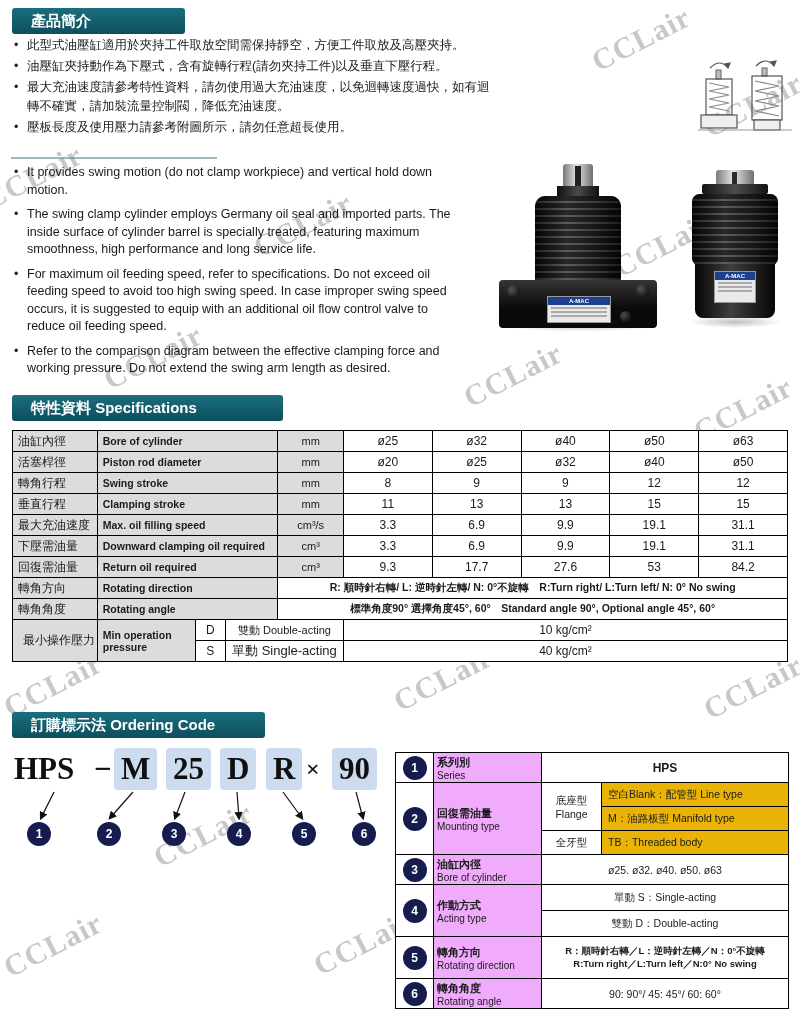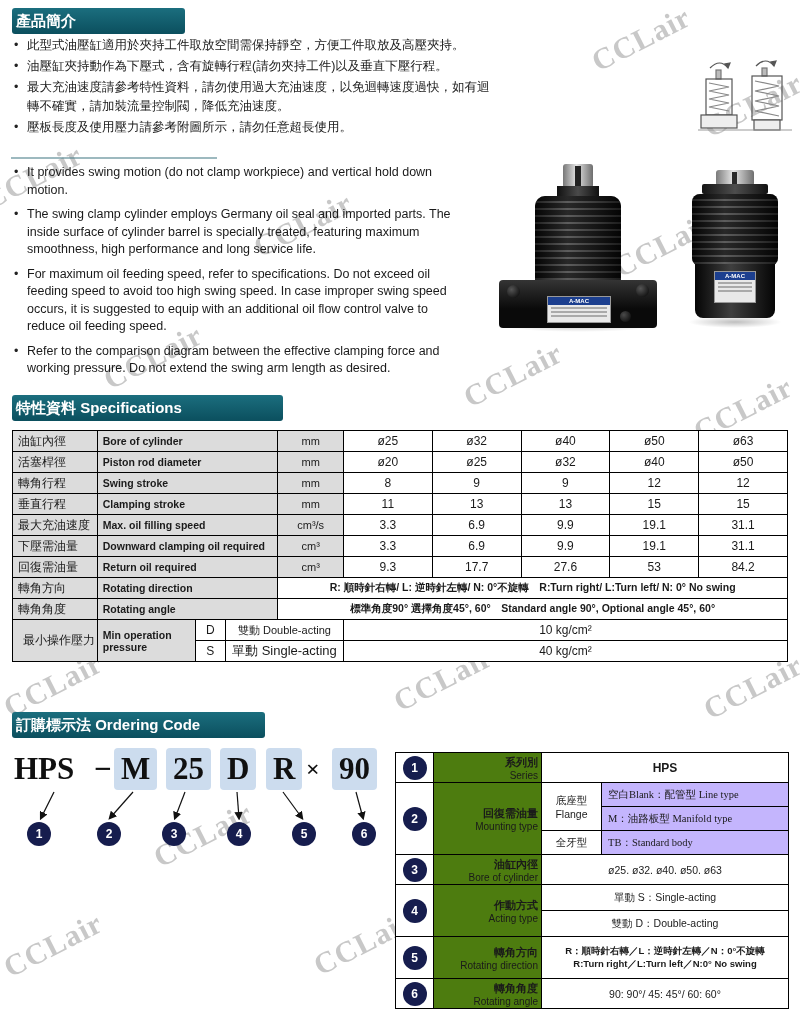--- a/index.html
+++ b/index.html
@@ -8,21 +8,21 @@
   .page { position:relative; width:800px; height:1009px; background:#fff; overflow:hidden; }
 
   
   .wm { position:absolute; font-family:"Liberation Serif", serif; font-weight:bold;
         font-size:30px; color:rgba(125,125,125,.42); transform:rotate(-27deg);
         letter-spacing:1px; pointer-events:none; white-space:nowrap; }
 
   
   .bar { position:absolute; height:26px; background:linear-gradient(#1b6e7e,#0b4f5e);
          border-radius:3px; color:#fff; font-weight:bold; font-size:15px;
-         line-height:26px; padding-left:4px; }
+         line-height:26px; padding-left:19px; }
 
   
   .blist { position:absolute; list-style:none; }
   .blist li { position:relative; padding-left:13px; }
   .blist li::before { content:"•"; position:absolute; left:0; top:0; color:#222; }
   .zh-list { left:14px; top:36px; width:478px; font-size:12.5px; }
   .zh-list li { line-height:19px; margin-bottom:2px; }
   .en-list { left:14px; top:164px; width:452px; font-size:12.5px; }
   .en-list li { line-height:17.5px; margin-bottom:7px; }
   .divider { position:absolute; left:11px; top:157px; width:206px; height:2px; background:#4d7f8a; opacity:.55; }
@@ -55,25 +55,25 @@
   .boxed { background:#ccdcee; border-radius:4px; padding:0 7px; }
   .ordcircle { width:24px; height:24px; border-radius:50%; background:#161d4e; color:#fff;
                font-size:12px; font-weight:bold; display:flex; align-items:center; justify-content:center; }
   .diagram .ordcircle { position:absolute; top:76px; }
   .arrows { position:absolute; left:0; top:0; width:372px; height:106px; }
 
   
   .ord { position:absolute; left:395px; top:752px; width:393px; table-layout:fixed; }
   .ord td { border:1px solid #000; font-size:10.5px; padding:1px 3px; overflow:hidden; }
   .ord td.num { background:#fff; text-align:center; }
-  .ord td.lbl { background:#4d7c0f; text-align:right; }
+  .ord td.lbl { background:#f0abfc; text-align:left; }
   .ord td.lbl .l1 { display:block; font-weight:bold; font-size:11px; }
   .ord td.lbl .l2 { display:block; font-size:10px; }
   .ord td.ctr { text-align:center; background:#fff; }
-  .ord td.opt { text-align:left; padding-left:6px; background:#c4b5fd;font-family:Liberation Serif, serif; }
+  .ord td.opt { text-align:left; padding-left:6px; background:#eab308; }
   .ord td.bold2 { text-align:center; font-weight:bold; background:#fff; }
   .ord .series-val { font-weight:bold; font-size:12px; }
   .ord .two b { display:block; font-size:9.5px; }
 
   svg { display:block; }
 </style>
 </head>
 <body>
 
 <div class="page">
@@ -353,21 +353,21 @@
         <span style="display:block">底座型</span>
         <span style="display:block">Flange</span>
       </td>
       <td class="opt">空白Blank：配管型  Line type</td>
     </tr>
     <tr style="height:24px">
       <td class="opt">M：油路板型  Manifold type</td>
     </tr>
     <tr style="height:24px">
       <td class="ctr">全牙型</td>
-      <td class="opt">TB：Standard body</td>
+      <td class="opt">TB：Threaded body</td>
     </tr>
     <tr style="height:30px">
       <td class="num">
         <div class="ordcircle" style="margin:0 auto">3</div>
       </td>
       <td class="lbl">
         <span class="l1">油缸內徑</span>
         <span class="l2">Bore of cylinder</span>
       </td>
       <td class="ctr" colspan="2">ø25. ø32. ø40. ø50. ø63</td>

